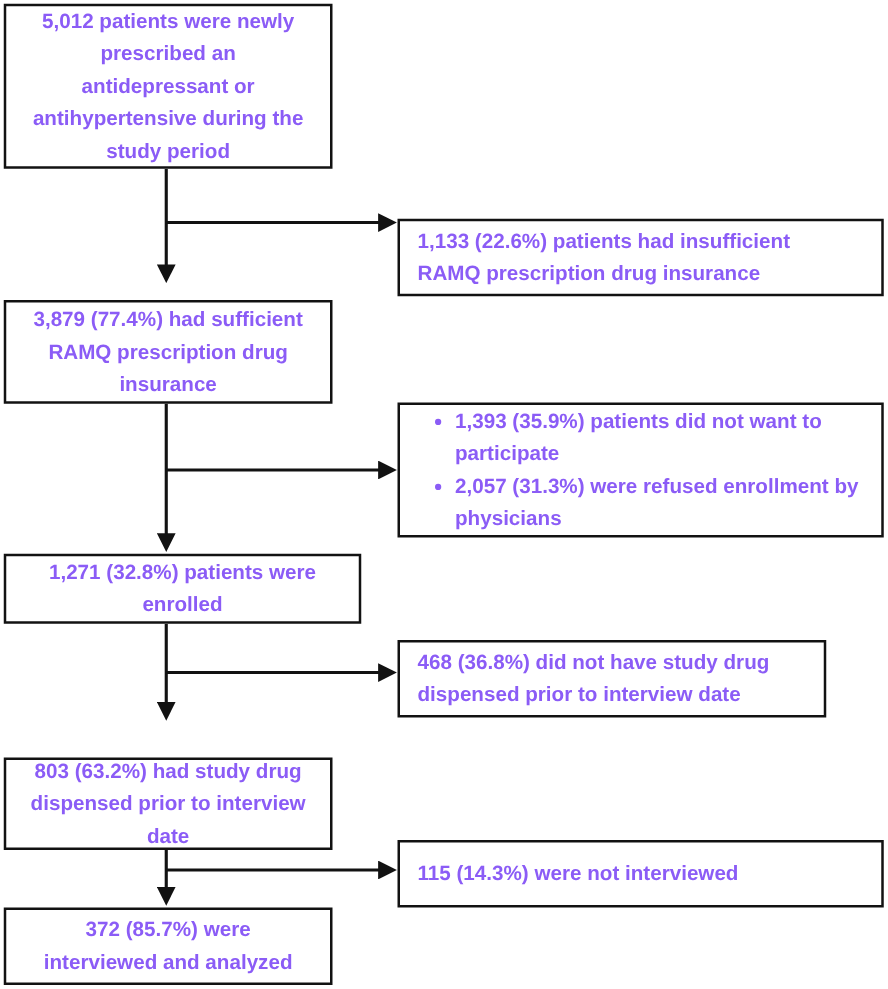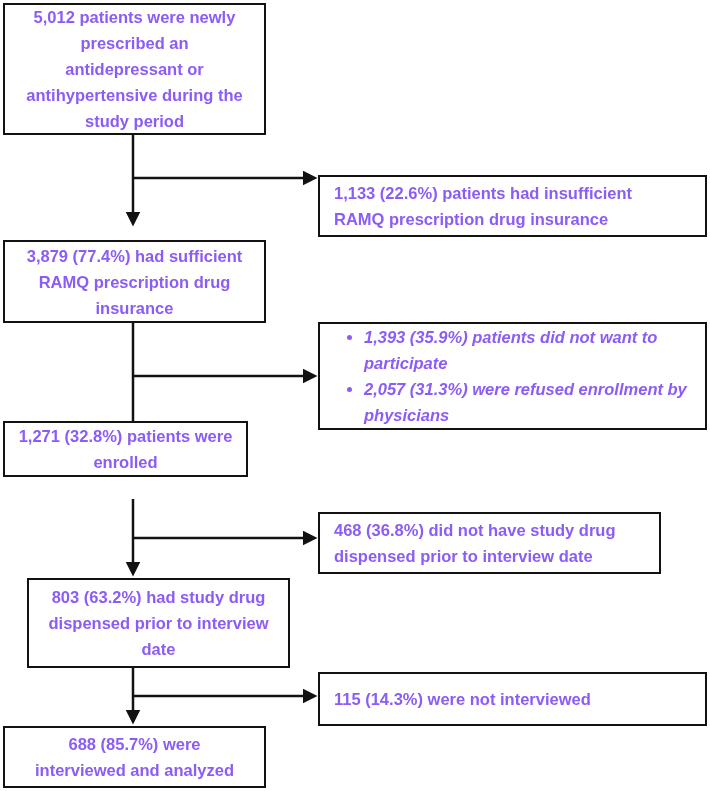--- a/index.html
+++ b/index.html
@@ -23,21 +23,20 @@
     font-size: 16.5px;
     line-height: 26px;
   }
   .box .txt { white-space: pre-line; width: 100%; }
   .main-box { justify-content: center; text-align: center; padding: 2px 8px; }
   .side-box { justify-content: flex-start; text-align: left; padding: 2px 14px; }
   .bullet-list {
     margin: 0;
     padding-left: 30px;
     list-style-type: disc;
-    font-style: italic;
   }
   .bullet-list li { white-space: pre-line; }
   .connector-layer {
     position: absolute;
     left: 0; top: 0;
     width: 710px; height: 791px;
     pointer-events: none;
   }
 </style>
 </head>
@@ -68,33 +67,33 @@
 antihypertensive during the
 study period</div>
   </div>
 
   <div class="box main-box" style="left:3px; top:240px; width:263px; height:83px;">
     <div class="txt">3,879 (77.4%) had sufficient
 RAMQ prescription drug
 insurance</div>
   </div>
 
-  <div class="box main-box" style="left:3px; top:421px; width:245px; height:56px;">
+  <div class="box main-box" style="left:3px; top:443px; width:286px; height:56px;">
     <div class="txt">1,271 (32.8%) patients were
 enrolled</div>
   </div>
 
-  <div class="box main-box" style="left:3px; top:578px; width:263px; height:90px;margin-left:24px;">
+  <div class="box main-box" style="left:3px; top:606px; width:263px; height:74px;">
     <div class="txt">803 (63.2%) had study drug
 dispensed prior to interview
 date</div>
   </div>
 
   <div class="box main-box" style="left:3px; top:726px; width:263px; height:62px;">
-    <div class="txt">688 (85.7%) were
+    <div class="txt">372 (85.7%) were
 interviewed and analyzed</div>
   </div>
 
   <div class="box side-box" style="left:318px; top:147px; width:389px; height:62px;margin-top:28px;">
     <div class="txt">1,133 (22.6%) patients had insufficient
 RAMQ prescription drug insurance</div>
   </div>
 
   <div class="box side-box" style="left:318px; top:322px; width:389px; height:108px;">
     <ul class="bullet-list">

